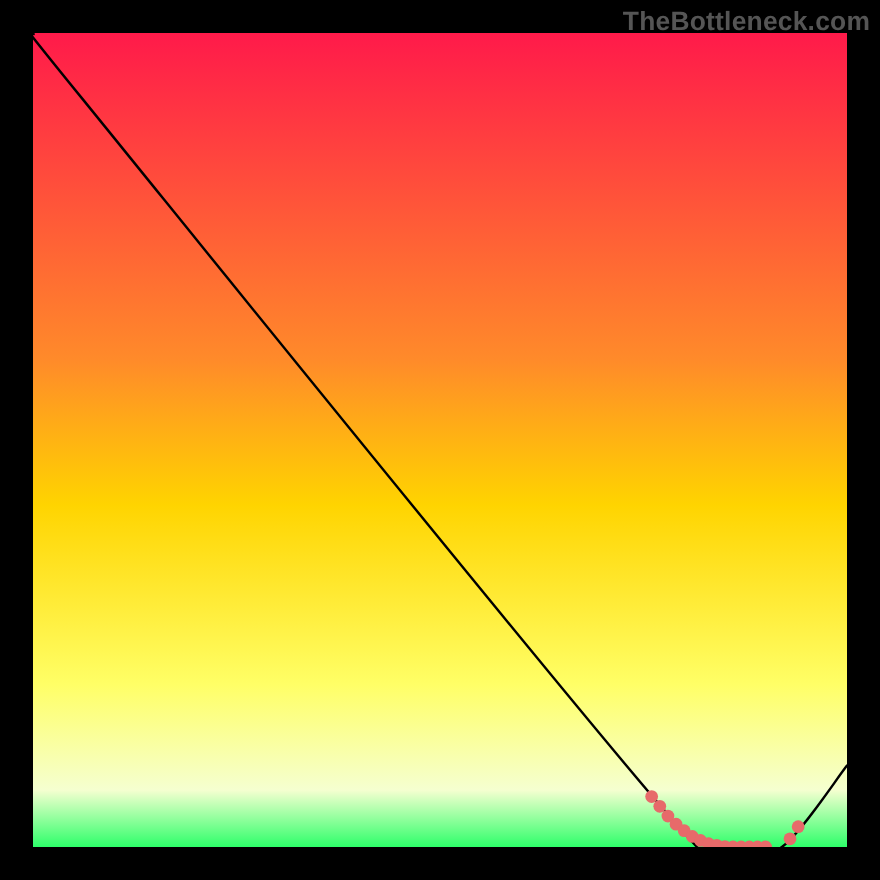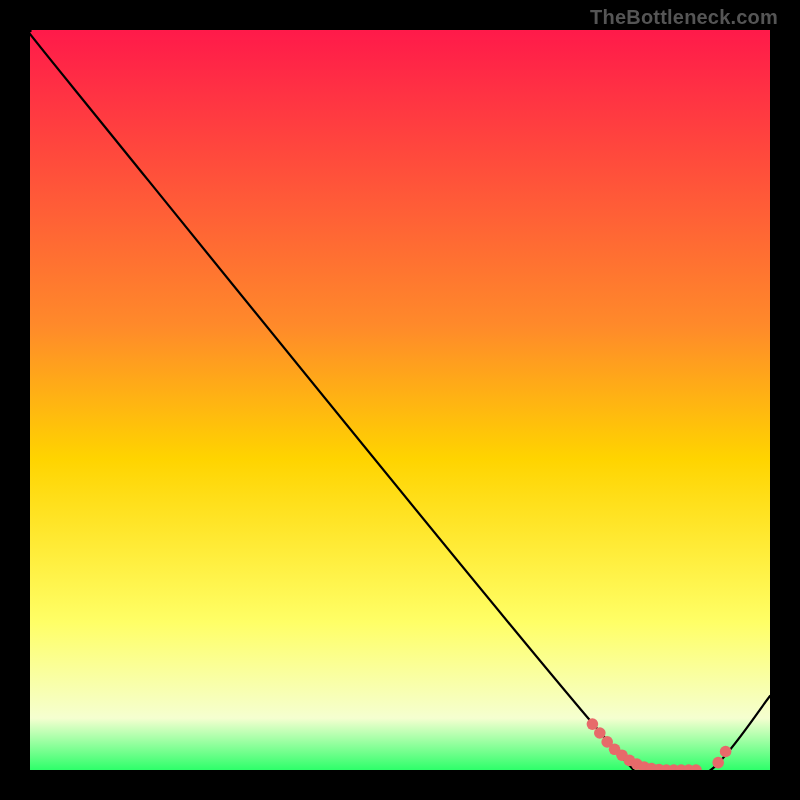--- a/index.html
+++ b/index.html
@@ -6,23 +6,23 @@
   html, body { width: 800px; height: 800px; background: #000; overflow: hidden; }
   .frame {
     position: relative;
     width: 800px;
     height: 800px;
     background: #000;
   }
   .watermark {
     position: absolute;
     top: 6px;
-    right: 22px;
+    right: 9px;
     font-family: Arial, Helvetica, sans-serif;
-    font-size: 20px;
+    font-size: 24px;
     font-weight: 600;
     color: #555;
     letter-spacing: 0.2px;
   }
   .plot {
     position: absolute;
     left: 30px;
     top: 30px;
     width: 740px;
     height: 740px;

